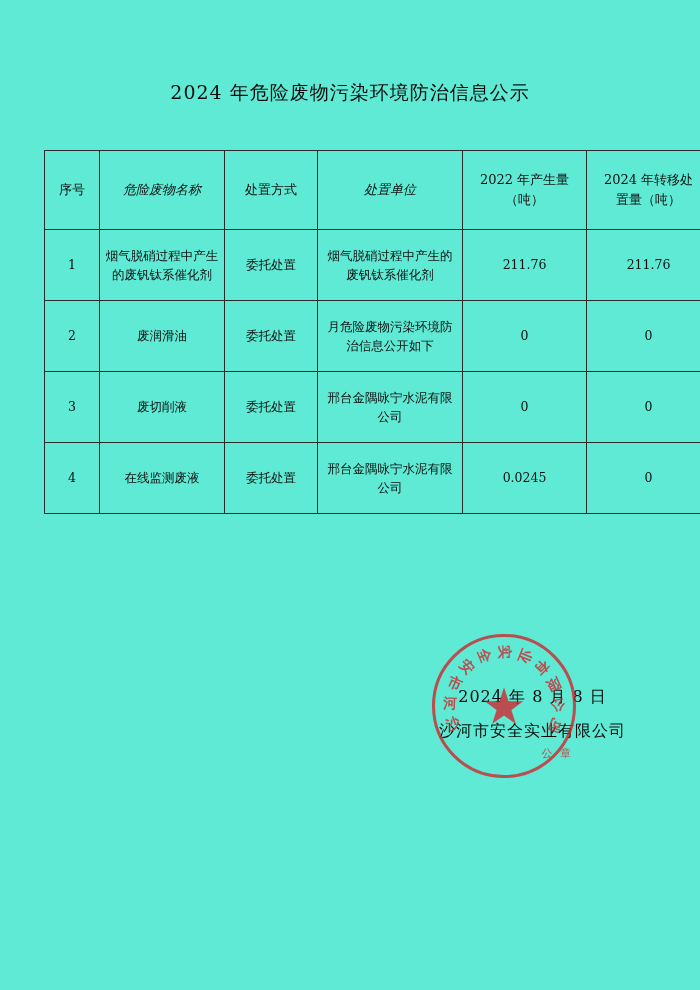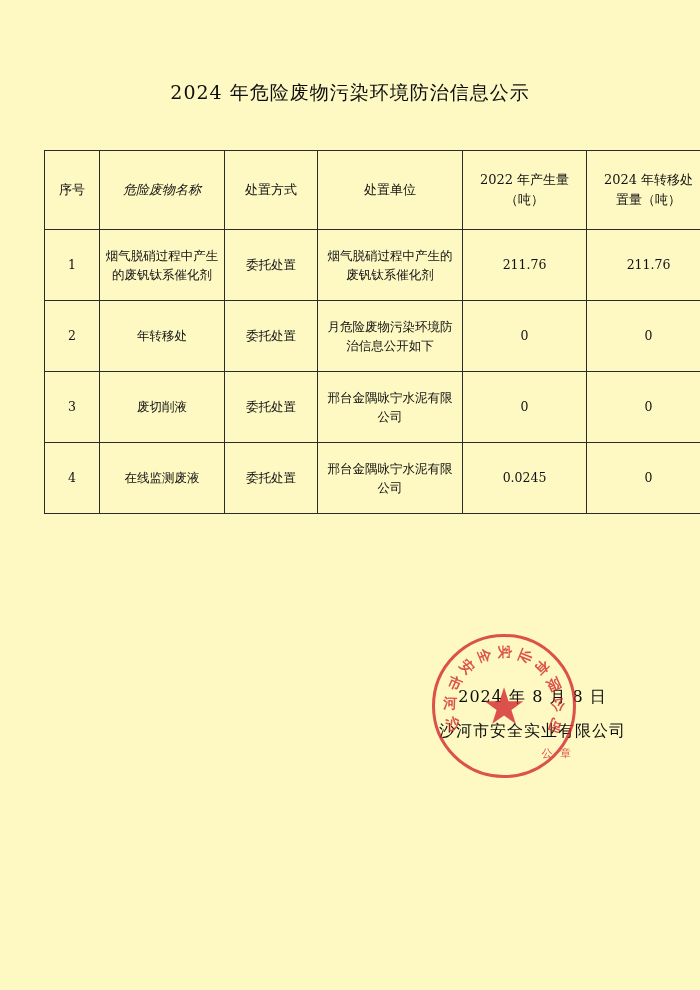--- a/index.html
+++ b/index.html
@@ -12,21 +12,21 @@
     height: 990px;
     position: relative;
     font-family: "DejaVu Serif", "Liberation Serif", serif;
     color: #111;
     overflow: hidden;
   }
 
   .page {
     position: absolute;
     inset: 0;
-    background: #fef9c3;
+    background: #5eead4;
   }
 
   .doc-title {
     text-align: center;
     font-size: 19px;
     letter-spacing: 1px;
     margin-top: 80px;
     color: #0d0d0d;
     font-family: "DejaVu Serif", "Liberation Serif", serif;
   }
@@ -63,21 +63,21 @@
   thead td {
     height: 66px;
     font-size: 13px;
   }
   tbody td {
     height: 58px;
   }
   .col-no     { width: 46px; }
   .col-name   { width: 116px; font-style: italic; }
   .col-method { width: 84px; }
-  .col-unit   { width: 136px; }
+  .col-unit   { width: 136px; font-style: italic; }
   .col-gen    { width: 115px; }
   .col-trans  { width: 115px; }
 
   .signature-block {
     position: absolute;
     right: 74px;
     top: 680px;
     text-align: center;
     font-size: 16px;
     line-height: 2.1;
@@ -165,21 +165,21 @@
         <tr>
           <td>1</td>
           <td>烟气脱硝过程中产生的废钒钛系催化剂</td>
           <td>委托处置</td>
           <td>烟气脱硝过程中产生的废钒钛系催化剂</td>
           <td>211.76</td>
           <td>211.76</td>
         </tr>
         <tr>
           <td>2</td>
-          <td>年转移处</td>
+          <td>废润滑油</td>
           <td>委托处置</td>
           <td>月危险废物污染环境防治信息公开如下</td>
           <td>0</td>
           <td>0</td>
         </tr>
         <tr>
           <td>3</td>
           <td>废切削液</td>
           <td>委托处置</td>
           <td>邢台金隅咏宁水泥有限公司</td>

